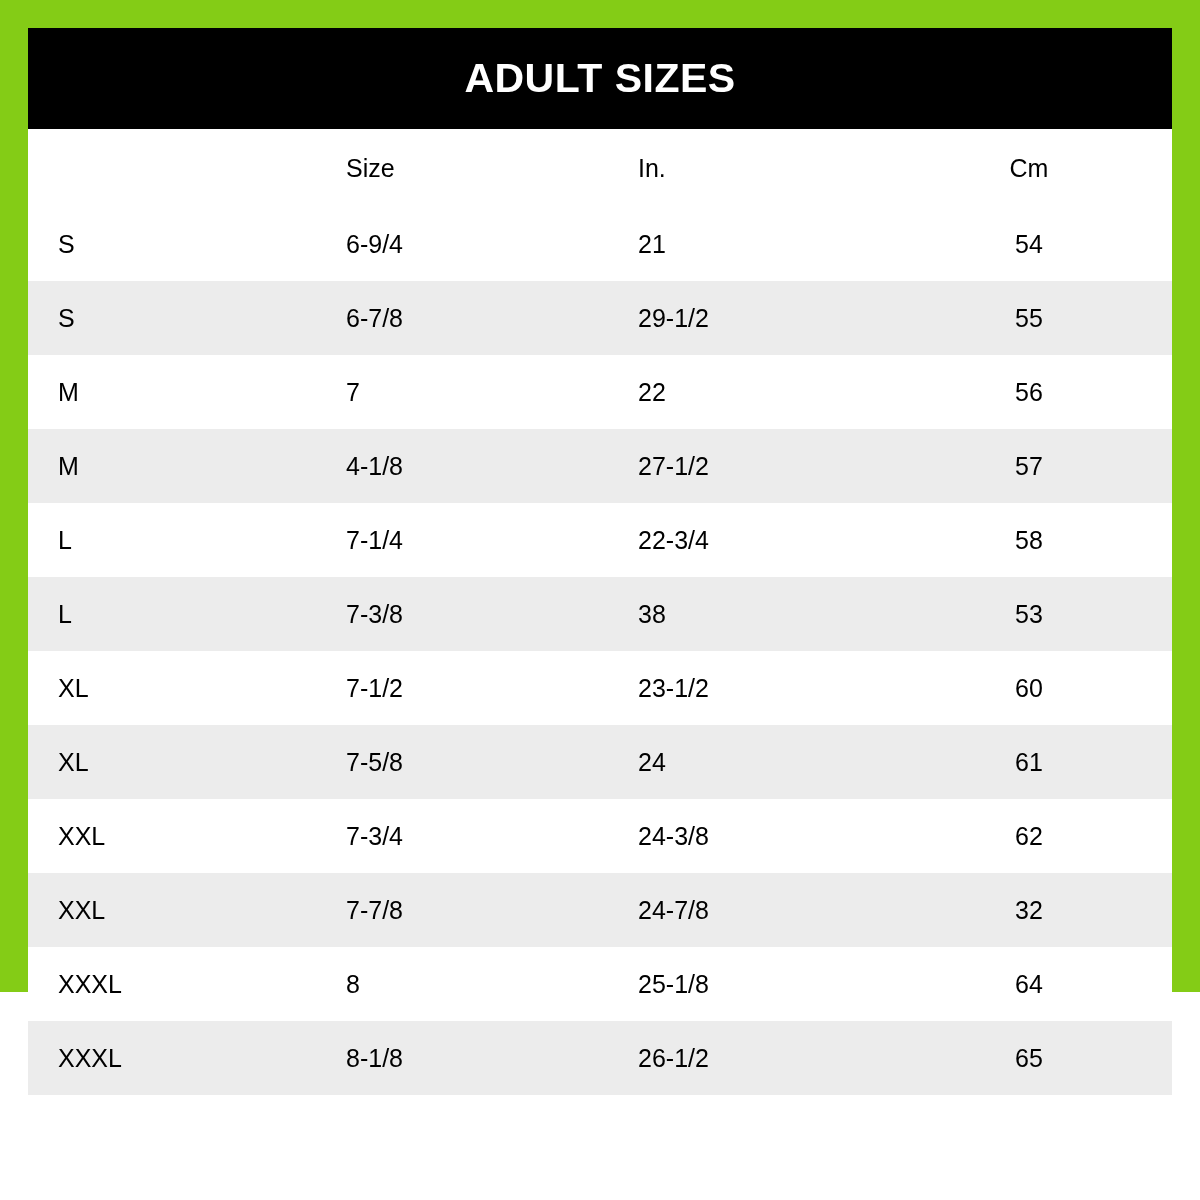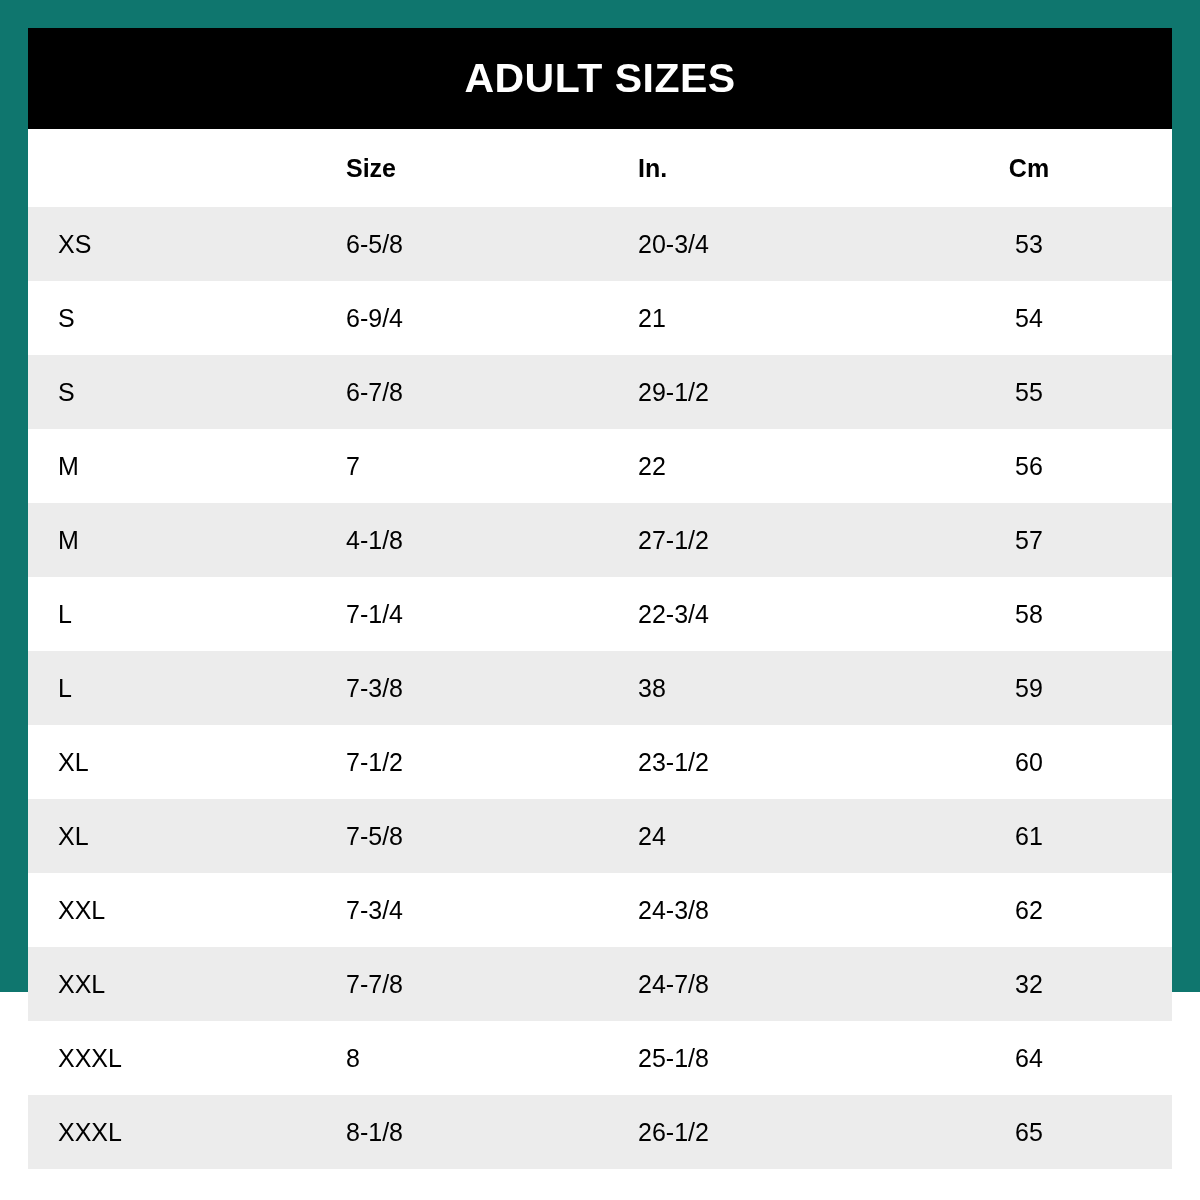--- a/index.html
+++ b/index.html
@@ -12,41 +12,41 @@
     height: 1200px;
     font-family: "Liberation Sans", sans-serif;
     color: #000000;
     overflow: hidden;
   }
   .page {
     width: 1200px;
     height: 992px;
     box-sizing: border-box;
     padding: 28px 28px 0 28px;
-    background: #0f766e;
+    background: #84cc16;
   }
   .size-table {
     width: 1144px;
     border-collapse: collapse;
     table-layout: fixed;
   }
   .title-bar {
     background: #000000;
     color: #ffffff;
     text-align: center;
     font-size: 41px;
     font-weight: bold;
     letter-spacing: 0.5px;
     height: 101px;
     vertical-align: middle;
     padding: 0;
   }
   .col-head {
     font-size: 25px;
-    font-weight: bold;
+    font-weight: normal;
     height: 78px;
     vertical-align: middle;
     background: #ffffff;
     padding: 0;
   }
   td.c0, th.c0 { width: 320px; padding-left: 30px; text-align: left; }
   td.c1, th.c1 { width: 312px; padding-left: 32px; text-align: left; }
   td.c2, th.c2 { width: 310px; padding-left: 38px; text-align: left; }
   td.c3, th.c3 { width: 202px; text-align: center; }
   tbody tr {
@@ -76,26 +76,20 @@
         <th class="title-bar" colspan="4">ADULT SIZES</th>
       </tr>
       <tr>
         <th class="col-head c0"></th>
         <th class="col-head c1">Size</th>
         <th class="col-head c2">In.</th>
         <th class="col-head c3">Cm</th>
       </tr>
     </thead>
     <tbody>
-      <tr class="odd">
-        <td class="c0">XS</td>
-        <td class="c1">6-5/8</td>
-        <td class="c2">20-3/4</td>
-        <td class="c3">53</td>
-      </tr>
       <tr class="even">
         <td class="c0">S</td>
         <td class="c1">6-9/4</td>
         <td class="c2">21</td>
         <td class="c3">54</td>
       </tr>
       <tr class="odd">
         <td class="c0">S</td>
         <td class="c1">6-7/8</td>
         <td class="c2">29-1/2</td>
@@ -116,21 +110,21 @@
       <tr class="even">
         <td class="c0">L</td>
         <td class="c1">7-1/4</td>
         <td class="c2">22-3/4</td>
         <td class="c3">58</td>
       </tr>
       <tr class="odd">
         <td class="c0">L</td>
         <td class="c1">7-3/8</td>
         <td class="c2">38</td>
-        <td class="c3">59</td>
+        <td class="c3">53</td>
       </tr>
       <tr class="even">
         <td class="c0">XL</td>
         <td class="c1">7-1/2</td>
         <td class="c2">23-1/2</td>
         <td class="c3">60</td>
       </tr>
       <tr class="odd">
         <td class="c0">XL</td>
         <td class="c1">7-5/8</td>

